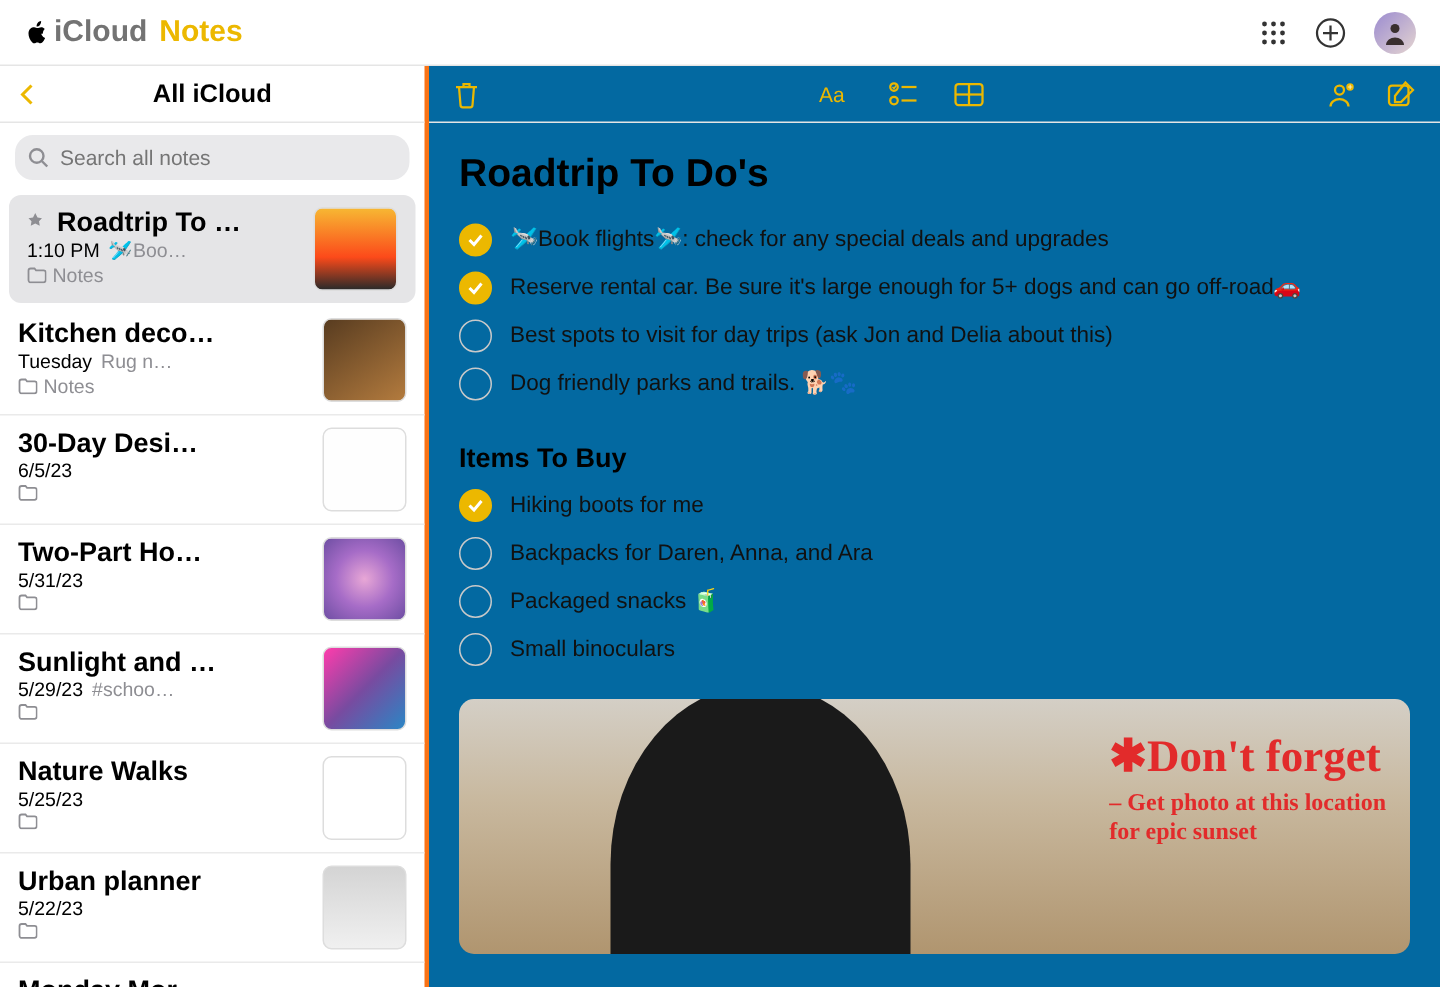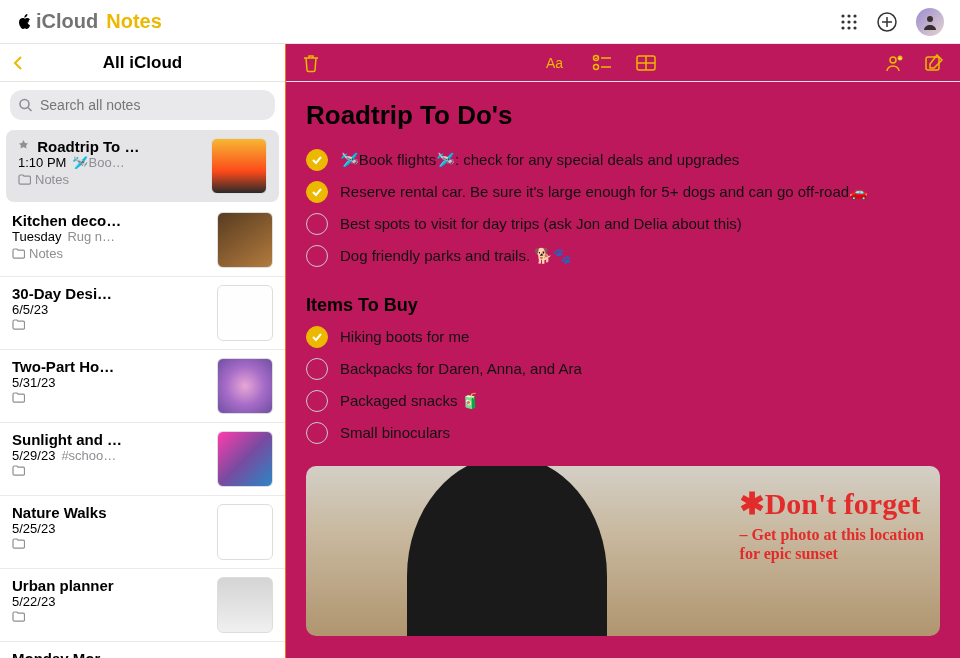--- a/index.html
+++ b/index.html
@@ -8,49 +8,49 @@
     .topbar { height: 44px; display: flex; align-items: center; padding: 0 16px; border-bottom: 1px solid #e5e5e5; }
     .topbar-left { display: flex; align-items: center; gap: 4px; flex: 1; }
     .topbar-right { display: flex; align-items: center; gap: 18px; }
     .apple-logo { font-size: 18px; font-weight: 500; }
     .brand-icloud { font-size: 20px; font-weight: 600; color: #737373; }
     .brand-notes { font-size: 20px; font-weight: 600; color: #ecb800; margin-left: 4px; }
     .avatar { width: 28px; height: 28px; border-radius: 50%; background: linear-gradient(135deg, #9b8bd0 0%, #e5d5d0 100%); display: flex; align-items: center; justify-content: center; font-size: 12px; }
 
     .main { display: flex; height: calc(658px - 44px); }
 
-    .sidebar { width: 286px; display: flex; flex-direction: column; border-right: 1px solid #f97316; background: #fff; }
+    .sidebar { width: 286px; display: flex; flex-direction: column; border-right: 3px solid #f97316; background: #fff; }
     .sidebar-header { height: 38px; display: flex; align-items: center; position: relative; border-bottom: 1px solid #e5e5e5; }
     .back-chevron { position: absolute; left: 12px; color: #ecb800; }
     .sidebar-title { flex: 1; text-align: center; font-weight: 600; font-size: 17px; }
 
     .search-wrap { padding: 8px 10px; }
     .search { width: 100%; height: 30px; background: #e9e9eb; border: none; border-radius: 12px; padding: 0 10px 0 30px; font-size: 14px; color: #333; }
     .search-container { position: relative; }
     .search-icon-pos { position: absolute; left: 8px; top: 50%; transform: translateY(-50%); color: #8e8e93; }
 
     .notes-list { flex: 1; overflow-y: auto; }
     .note-item { display: flex; padding: 8px 12px; gap: 10px; border-bottom: 1px solid #eaeaea; cursor: pointer; }
     .note-item.selected { background: #e5e5e7; border-radius: 8px; margin: 2px 6px; border-bottom: none; }
     .note-content { flex: 1; min-width: 0; }
     .note-pin { color: #8e8e93; margin-right: 4px; display:inline-block; transform: translateY(-1px);}
-    .note-title { font-size: 15px; font-weight: 700; color: #000; white-space: nowrap; overflow: hidden; text-overflow: ellipsis; }
+    .note-title { font-size: 18px; font-weight: 700; color: #000; white-space: nowrap; overflow: hidden; text-overflow: ellipsis; }
     .note-meta { font-size: 13px; color: #000; display: flex; gap: 6px; align-items: baseline; }
     .note-snippet { color: #8e8e93; white-space: nowrap; overflow: hidden; text-overflow: ellipsis; }
     .note-folder-row { color: #8e8e93; font-size: 13px; display: flex; align-items: center; gap: 4px; margin-top: 2px; }
     .note-thumb { width: 56px; height: 56px; border-radius: 6px; background: linear-gradient(135deg,#f5c242,#e86d0f); flex-shrink: 0; border: 1px solid #ddd; }
     .thumb-1 { background: linear-gradient(to bottom, #f7b733 0%, #fc4a1a 60%, #2a2a2a 100%); }
     .thumb-2 { background: linear-gradient(145deg,#583c20,#b37b3e); }
     .thumb-3 { background: #fefefe; }
     .thumb-4 { background: radial-gradient(circle,#e8a7d6,#a66cc7,#6e4ea3); }
     .thumb-5 { background: linear-gradient(135deg,#ff3cac,#784ba0,#2b86c5); }
     .thumb-6 { background: #fff; position:relative; }
     .thumb-7 { background: linear-gradient(#d4d4d4,#f0f0f0); }
 
-    .editor { flex: 1; display: flex; flex-direction: column; background: #be185d; }
+    .editor { flex: 1; display: flex; flex-direction: column; background: #0369a1; }
     .editor-toolbar { height: 38px; display: flex; align-items: center; padding: 0 16px; border-bottom: 1px solid #e5e5e5; }
     .tb-left { color: #ecb800; }
     .tb-center { flex: 1; display: flex; justify-content: center; gap: 24px; color: #ecb800; }
     .tb-right { display: flex; gap: 20px; color: #ecb800; }
     .tb-icon { cursor: pointer; }
 
     .editor-body { flex: 1; padding: 18px 20px; overflow-y: auto; display:flex; flex-direction:column; }
     .doc-title { font-size: 26px; font-weight: 700; margin-bottom: 18px; }
     .check-row { display: flex; align-items: flex-start; gap: 12px; margin-bottom: 10px; }
     .check { width: 22px; height: 22px; border-radius: 50%; border: 1.5px solid #c9c9c9; flex-shrink: 0; display:flex; align-items:center; justify-content:center; }

